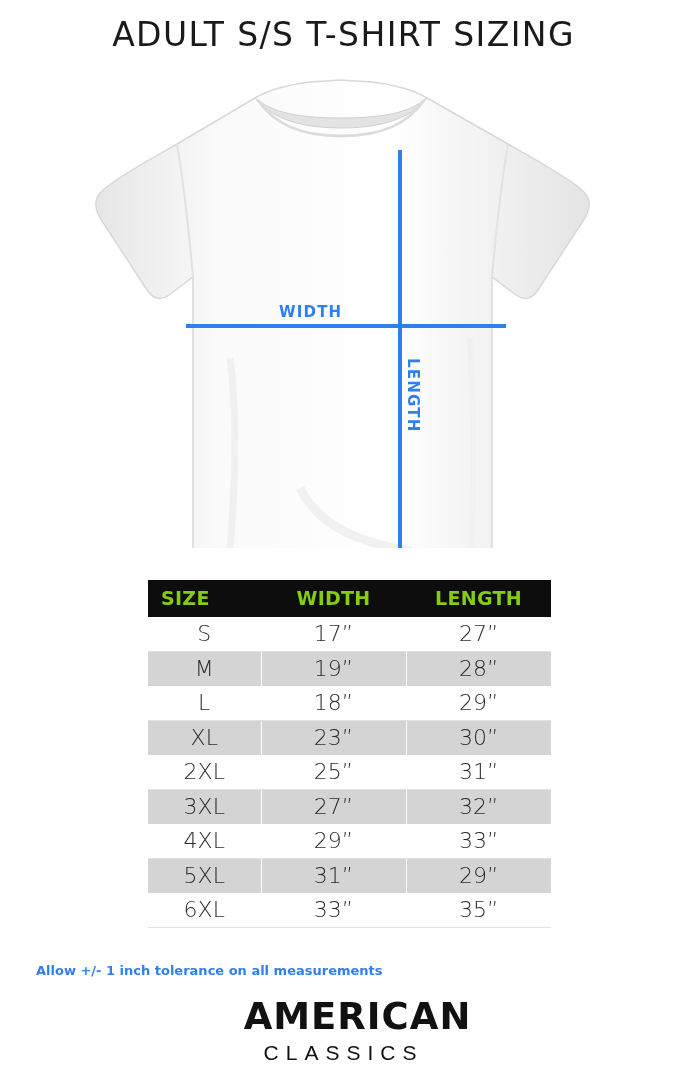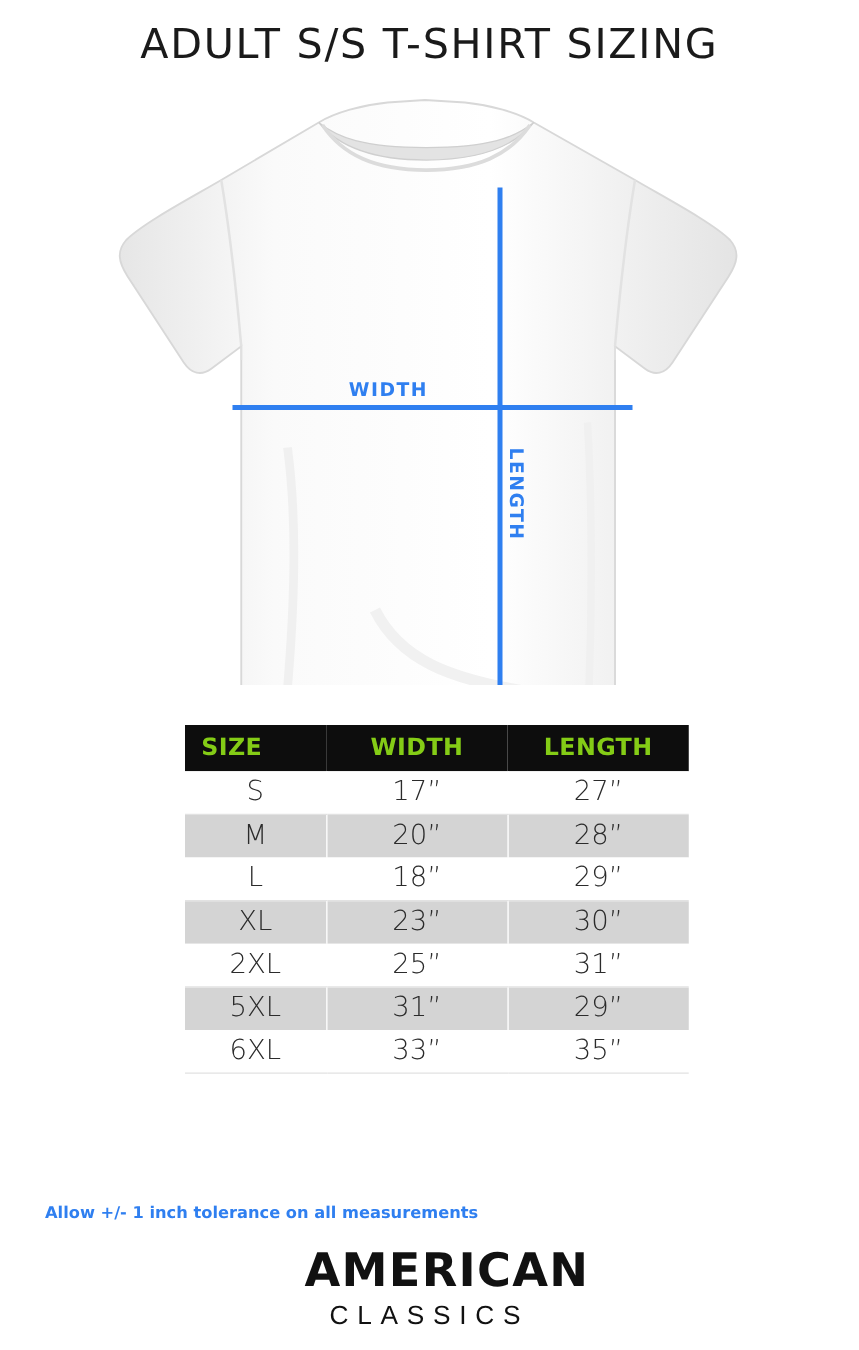--- a/index.html
+++ b/index.html
@@ -213,37 +213,47 @@
         </tr>
       </thead>
       <tbody>
         <tr class="odd">
           <td>S</td>
           <td>17”</td>
           <td>27”</td>
         </tr>
         <tr class="even">
           <td>M</td>
-          <td>20”</td>
+          <td>19”</td>
           <td>28”</td>
         </tr>
         <tr class="odd">
           <td>L</td>
           <td>18”</td>
           <td>29”</td>
         </tr>
         <tr class="even">
           <td>XL</td>
           <td>23”</td>
           <td>30”</td>
         </tr>
         <tr class="odd">
           <td>2XL</td>
           <td>25”</td>
           <td>31”</td>
+        </tr>
+        <tr class="even">
+          <td>3XL</td>
+          <td>27”</td>
+          <td>32”</td>
+        </tr>
+        <tr class="odd">
+          <td>4XL</td>
+          <td>29”</td>
+          <td>33”</td>
         </tr>
         <tr class="even">
           <td>5XL</td>
           <td>31”</td>
           <td>29”</td>
         </tr>
         <tr class="odd">
           <td>6XL</td>
           <td>33”</td>
           <td>35”</td>

